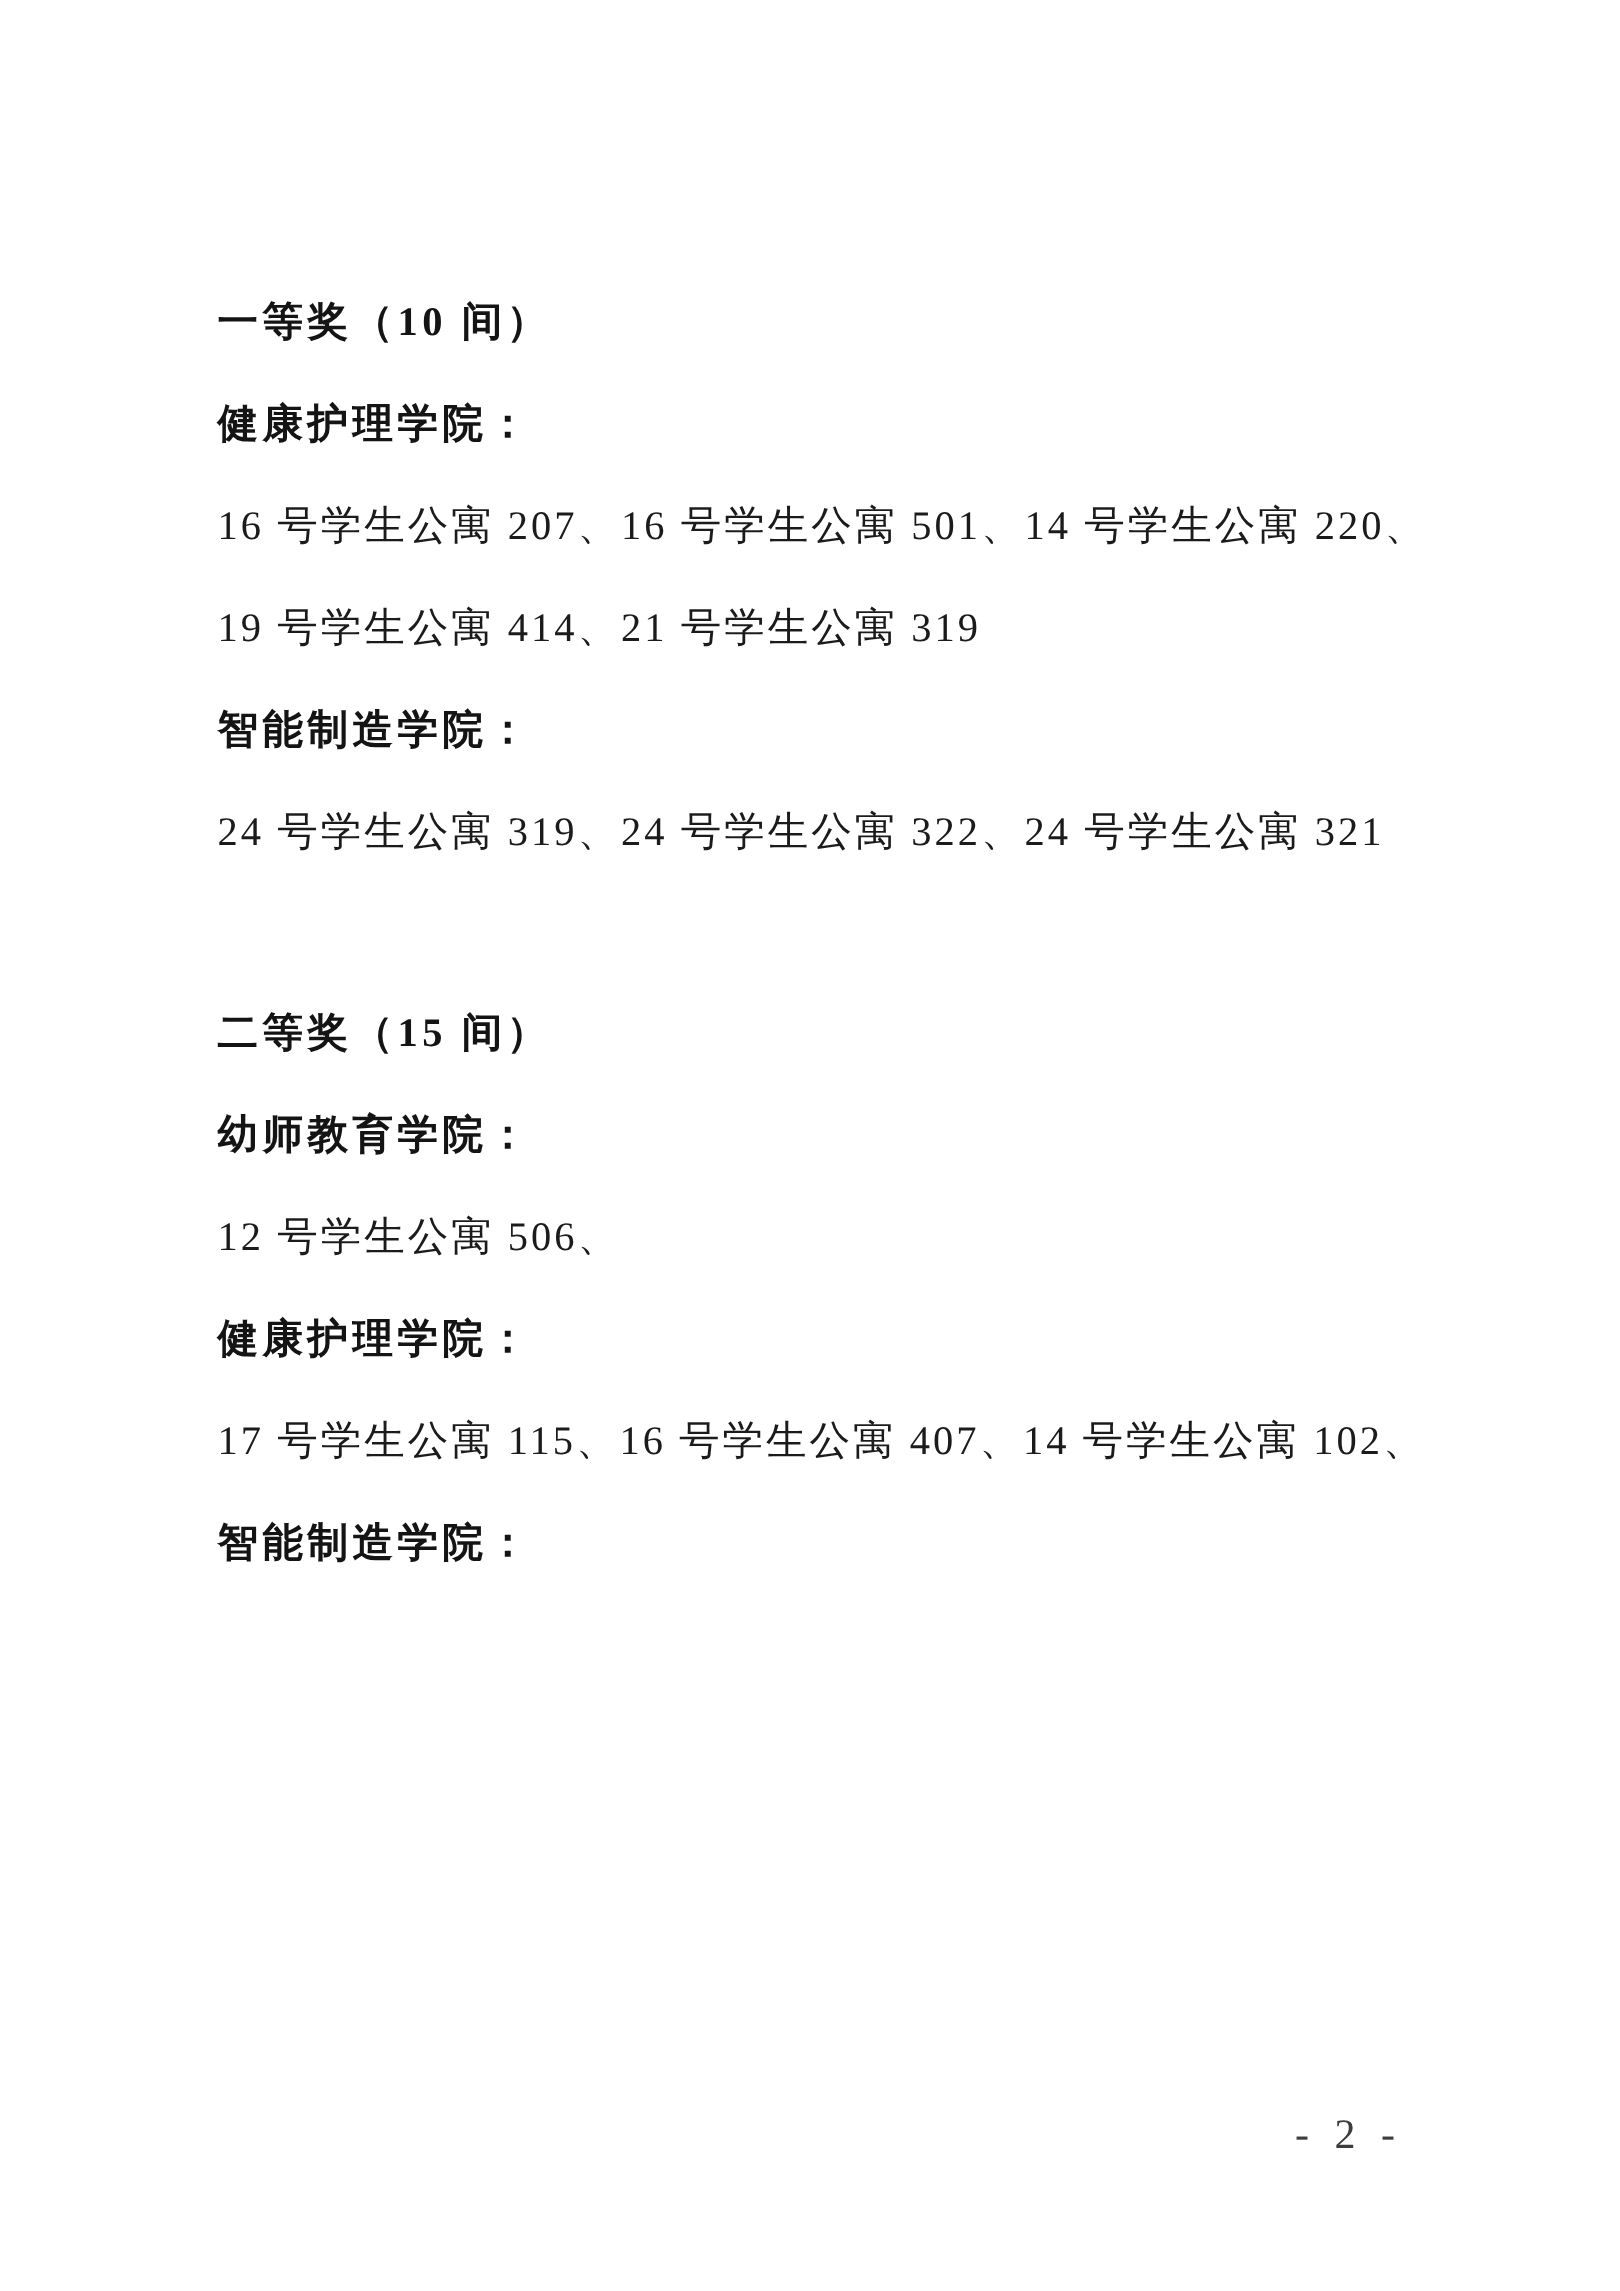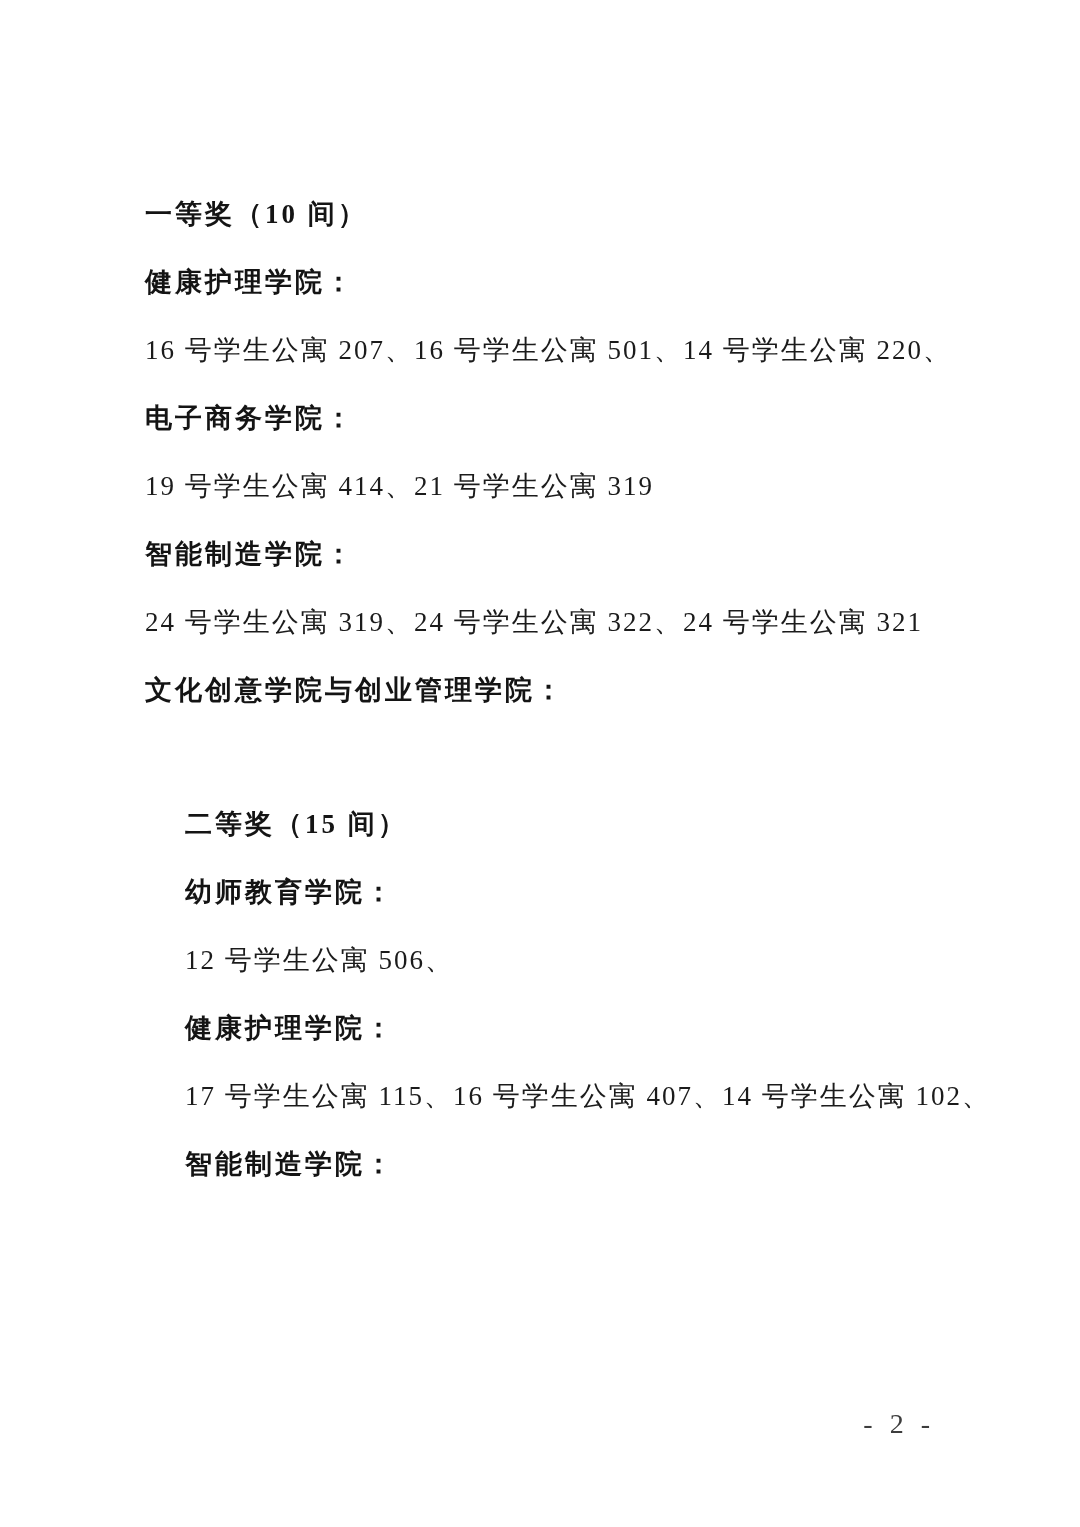--- a/index.html
+++ b/index.html
@@ -36,21 +36,20 @@
     white-space: nowrap;
     color: #1b1b1b;
   }
   .heading {
     font-weight: bold;
     letter-spacing: 3px;
     color: #141414;
   }
   .section-second {
     margin-top: 66px;
-    margin-left: 40px;
   }
   .footer {
     position: absolute;
     top: 1408px;
     right: 145px;
     font-size: 28px;
     letter-spacing: 5px;
     color: #3d3d3d;
     font-family: "Liberation Serif", "DejaVu Serif", serif;
   }
@@ -58,25 +57,23 @@
 </head>
 <body>
 
 <main class="page">
   <div class="content">
 
     <section>
       <p class="line heading">一等奖（10 间）</p>
       <p class="line heading">健康护理学院：</p>
       <p class="line">16 号学生公寓 207、16 号学生公寓 501、14 号学生公寓 220、</p>
-      <p class="line heading">电子商务学院：</p>
       <p class="line">19 号学生公寓 414、21 号学生公寓 319</p>
       <p class="line heading">智能制造学院：</p>
       <p class="line">24 号学生公寓 319、24 号学生公寓 322、24 号学生公寓 321</p>
-      <p class="line heading">文化创意学院与创业管理学院：</p>
     </section>
 
     <section class="section-second">
       <p class="line heading">二等奖（15 间）</p>
       <p class="line heading">幼师教育学院：</p>
       <p class="line">12 号学生公寓 506、</p>
       <p class="line heading">健康护理学院：</p>
       <p class="line">17 号学生公寓 115、16 号学生公寓 407、14 号学生公寓 102、</p>
       <p class="line heading">智能制造学院：</p>
     </section>

